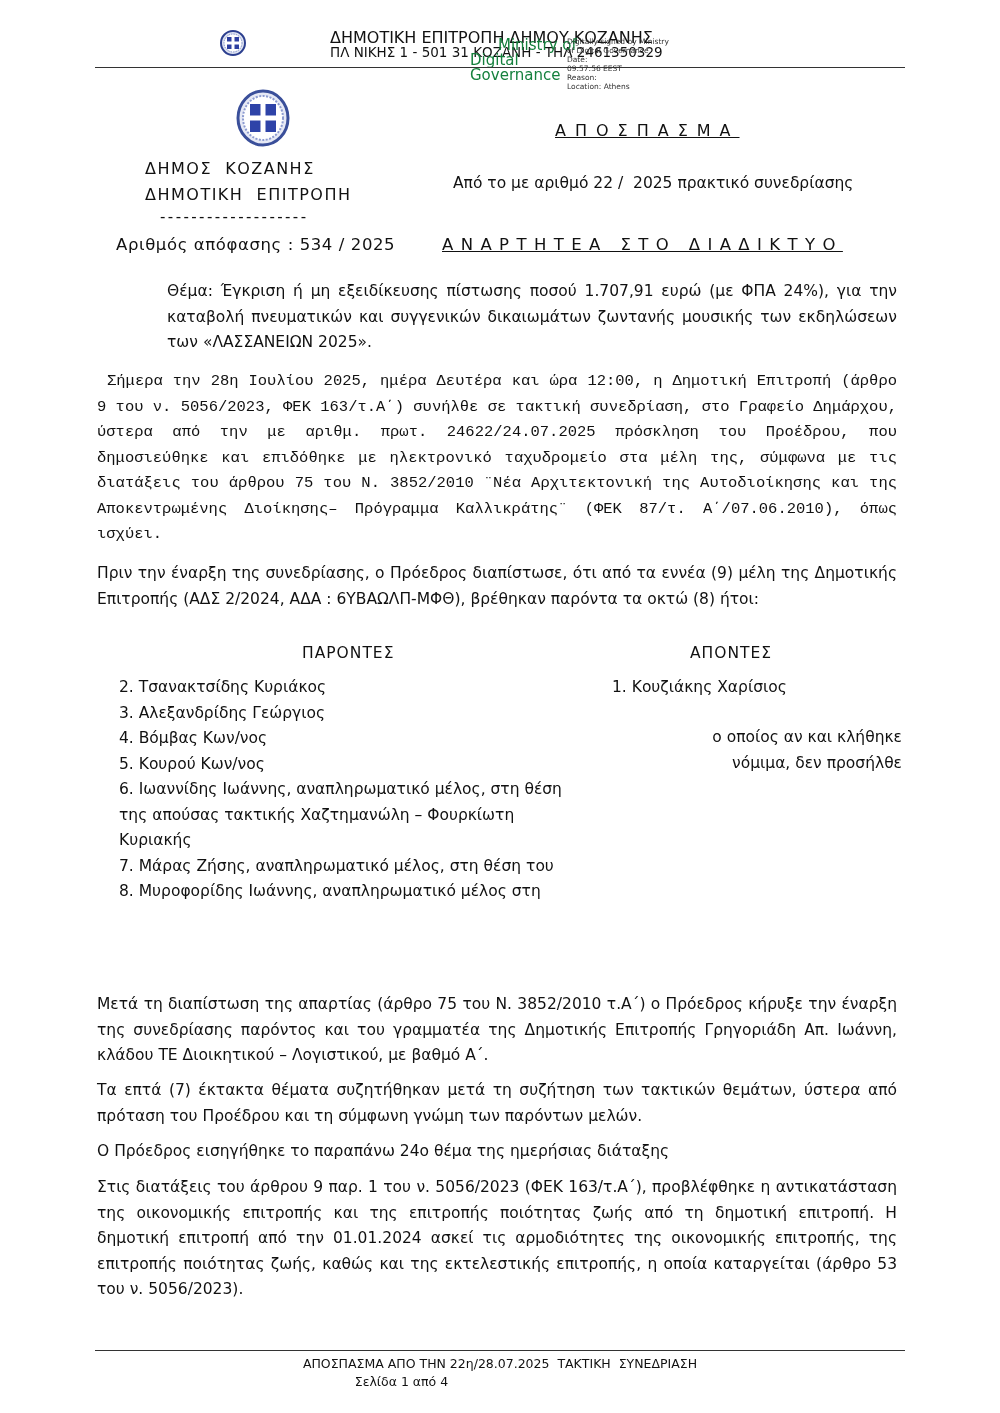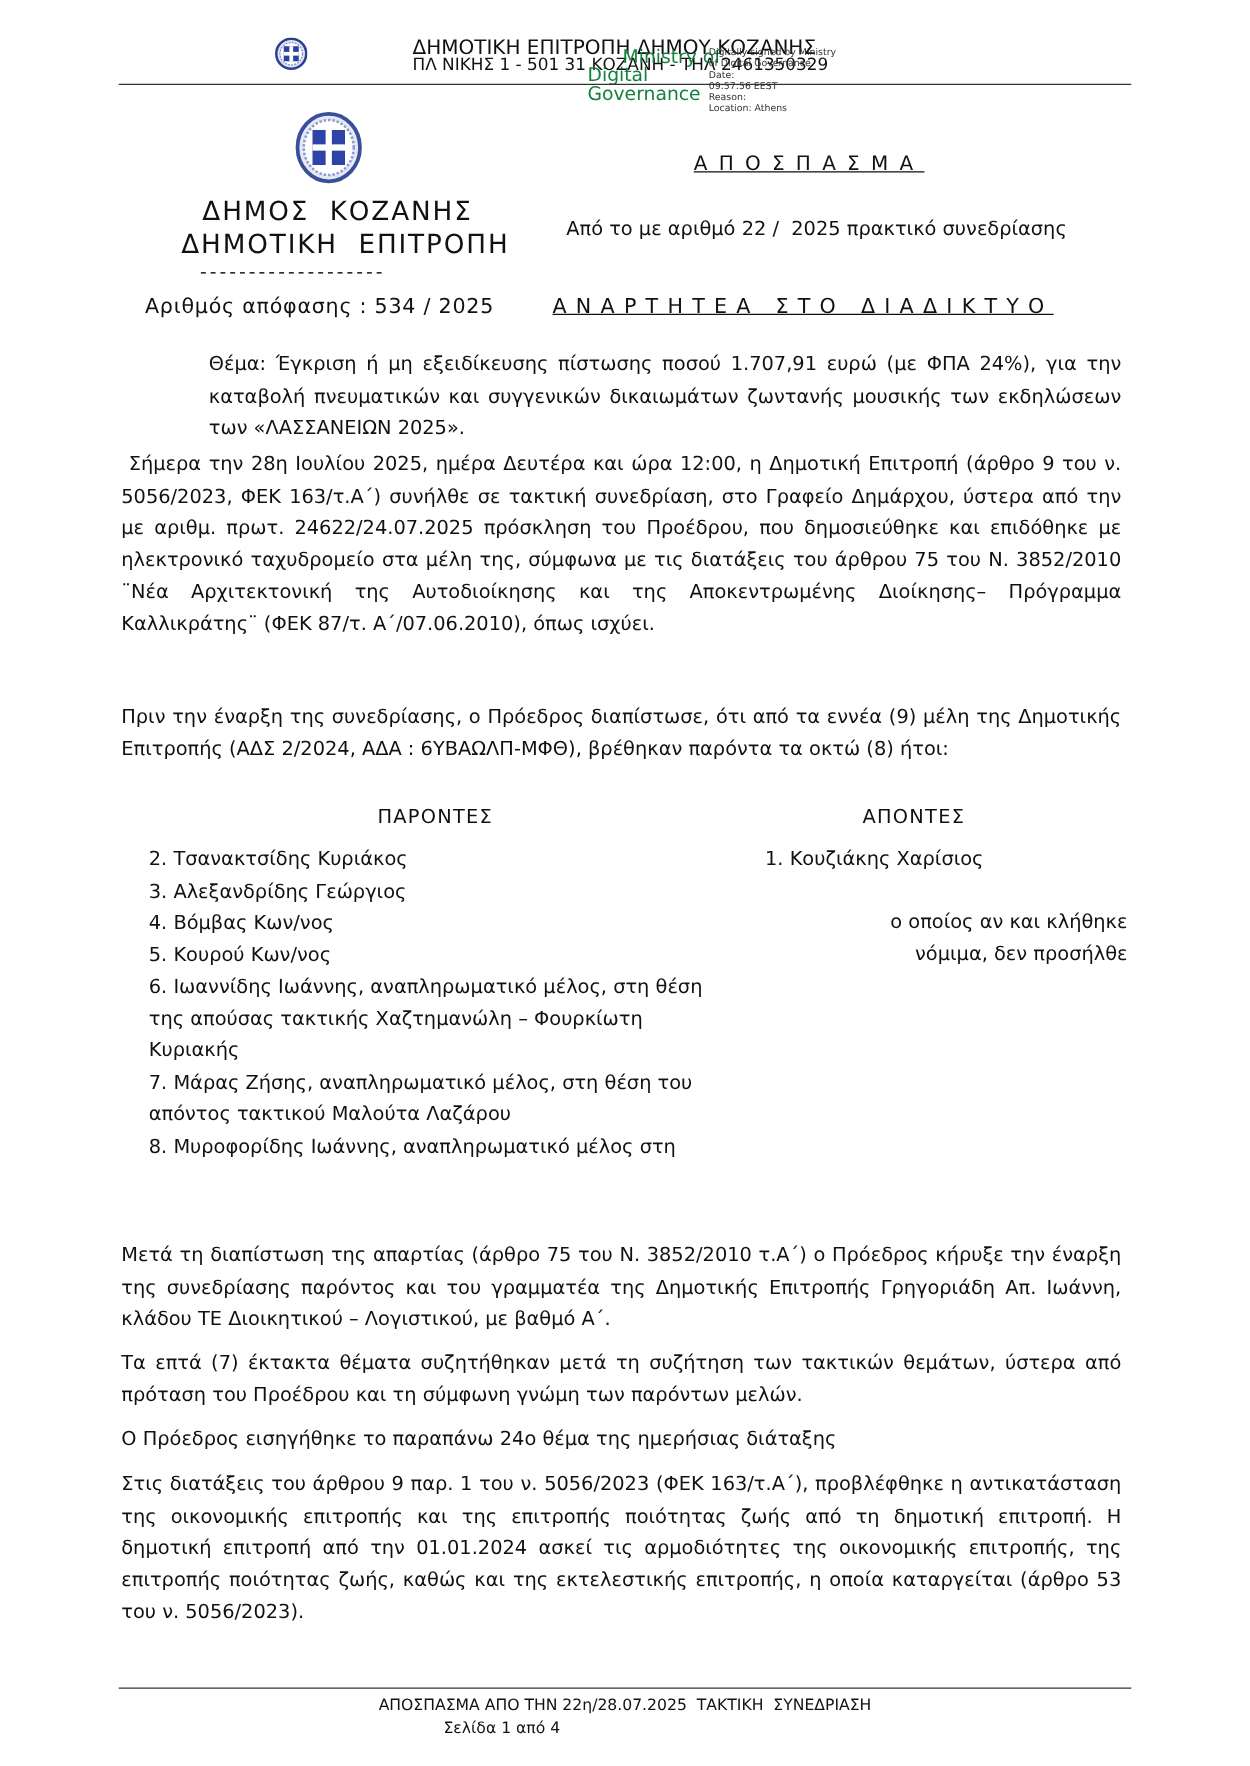--- a/index.html
+++ b/index.html
@@ -10,32 +10,32 @@
   
   .hdr-line1 { left: 330px; top: 28px; font-size: 16px; letter-spacing: 0; white-space: nowrap; }
   .hdr-line2 { left: 330px; top: 44px; font-size: 13.5px; white-space: nowrap; }
   .hdr-rule { left: 95px; top: 67px; width: 810px; height: 1px; background: #333; }
   .sig-big { left: 470px; top: 38px; font-size: 15px; line-height: 15px; color: #15803d; white-space: nowrap; }
   .sig-small { left: 567px; top: 37px; font-size: 7.5px; line-height: 9px; color: #333; white-space: nowrap; }
 
   .emblem-small { left: 220px; top: 30px; width: 26px; height: 26px; }
   .emblem-big { left: 236px; top: 88px; width: 54px; height: 60px; }
 
-  .muni { left: 145px; top: 156px; width: 250px; text-align: center; font-size: 21px; line-height: 26px; letter-spacing: 1.5px; }
+  .muni { left: 145px; top: 156px; width: 250px; text-align: left; font-size: 16px; line-height: 26px; letter-spacing: 1.5px; }
   .dashes { left: 160px; top: 208px; font-size: 15px; letter-spacing: 2.4px; white-space: nowrap; }
   .decision { left: 116px; top: 235px; font-size: 16.5px; letter-spacing: 0.6px; white-space: nowrap; }
 
   .apospasma { left: 555px; top: 121px; font-size: 16px; letter-spacing: 9px; text-decoration: underline; white-space: nowrap; }
   .apo-prakt { left: 453px; top: 174px; font-size: 15.5px; white-space: nowrap; }
   .anartitea { left: 442px; top: 235px; font-size: 16.5px; letter-spacing: 7.4px; text-decoration: underline; white-space: nowrap; }
 
   p { margin: 0; }
   .para { font-size: 15.5px; line-height: 25.5px; text-align: justify; text-align-last: left; }
   .subject { left: 167px; top: 279px; width: 730px; }
-  .p1 { left: 97px; top: 359px; width: 800px; }
+  .p1 { left: 97px; top: 369px; width: 800px; font-family: Liberation Mono, monospace; }
   .p2 { left: 97px; top: 561px; width: 800px; }
 
   .col-head { top: 644px; font-size: 15.5px; letter-spacing: 1px; white-space: nowrap; }
   .present-head { left: 302px; }
   .absent-head { left: 690px; }
 
   .present-list { left: 119px; top: 675px; width: 480px; font-size: 15.5px; line-height: 25.5px; }
   .present-list .item { display: block; }
   .present-list .cont { display: block; padding-left: 0; }
 
@@ -112,21 +112,20 @@
 
 <div class="abs present-list">
   <span class="item">2. Τσανακτσίδης Κυριάκος</span>
   <span class="item">3. Αλεξανδρίδης Γεώργιος</span>
   <span class="item">4. Βόμβας Κων/νος</span>
   <span class="item">5. Κουρού Κων/νος</span>
   <span class="item">6. Ιωαννίδης Ιωάννης, αναπληρωματικό μέλος, στη θέση</span>
   <span class="cont">της απούσας τακτικής Χαζτημανώλη – Φουρκίωτη</span>
   <span class="cont">Κυριακής</span>
   <span class="item">7. Μάρας Ζήσης, αναπληρωματικό μέλος, στη θέση του</span>
-  <span class="cont">απόντος τακτικού Μαλούτα Λαζάρου</span>
   <span class="item">8. Μυροφορίδης Ιωάννης, αναπληρωματικό μέλος στη</span>
 </div>
 
 <div class="abs absent-list">
   <span>1. Κουζιάκης Χαρίσιος</span>
 </div>
 <div class="abs absent-note">
   <div>ο οποίος αν και κλήθηκε</div>
   <div>νόμιμα, δεν προσήλθε</div>
 </div>

